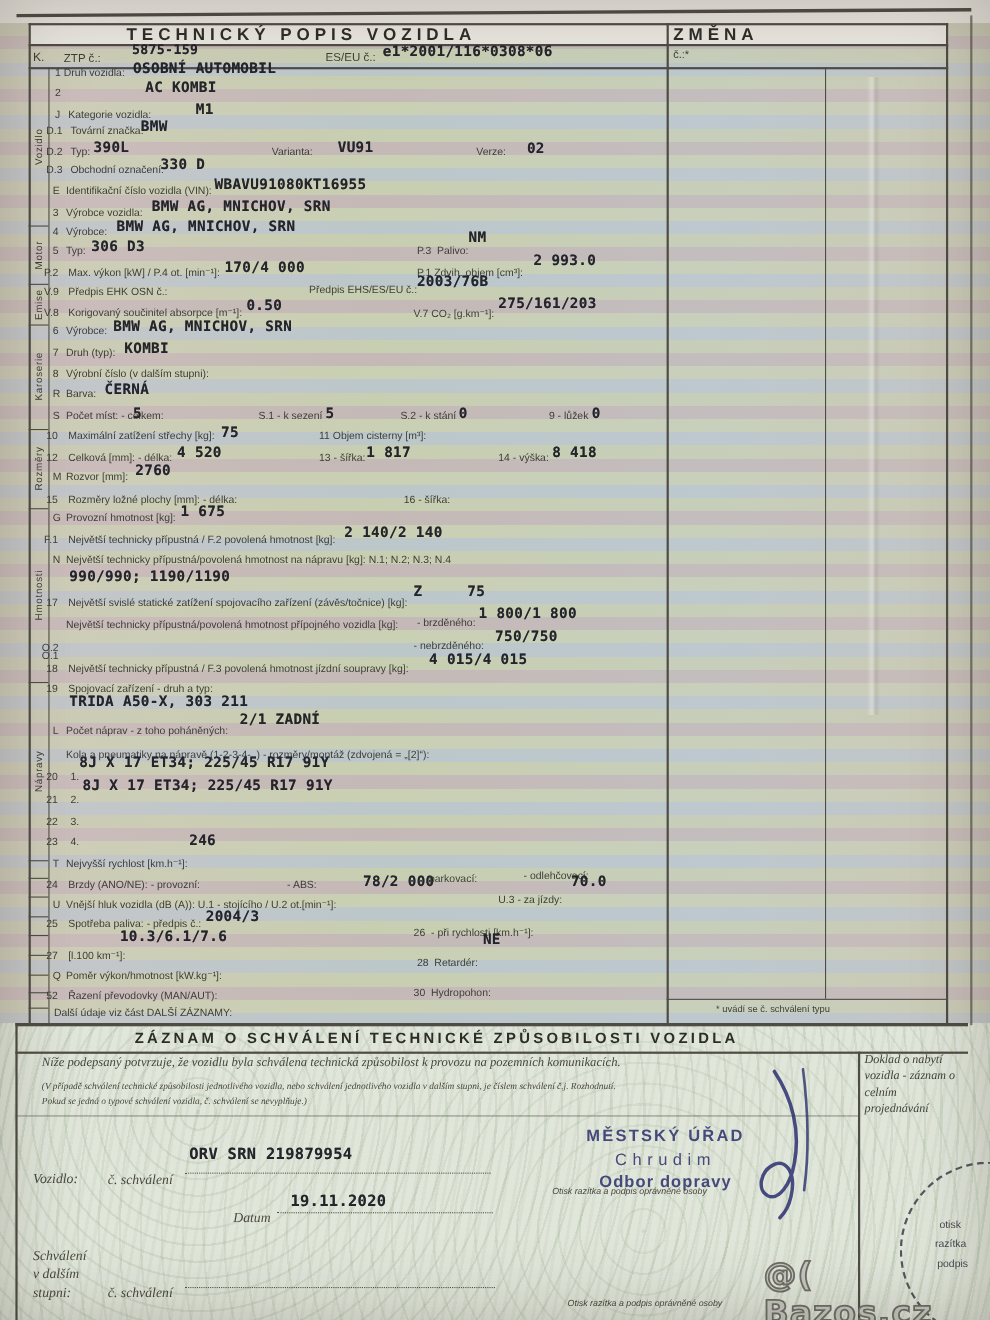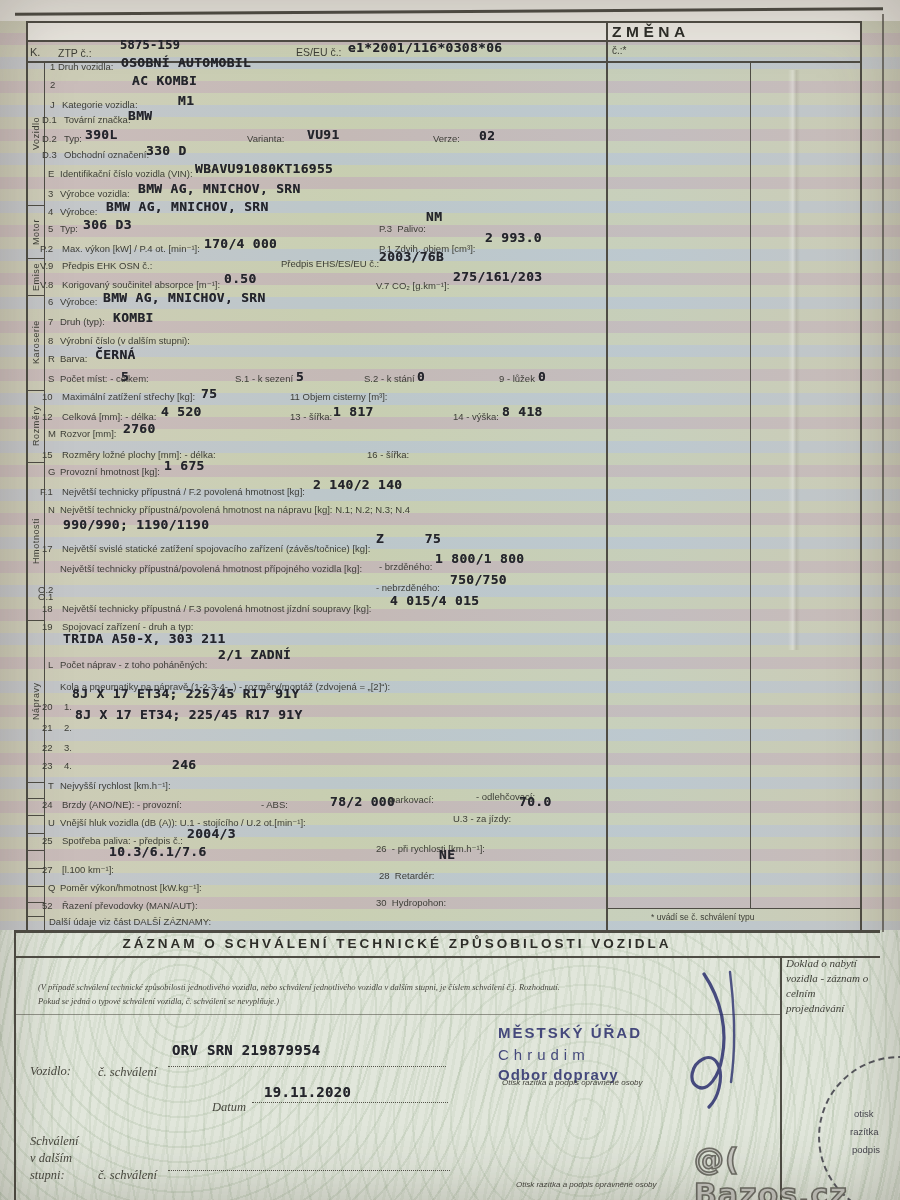--- a/index.html
+++ b/index.html
@@ -24,21 +24,21 @@
   .sm{font-size:8.5px;}
   .v{position:absolute;font-family:"DejaVu Sans Mono","Liberation Mono",monospace;font-weight:bold;
      font-size:13px;color:#24252b;white-space:pre;letter-spacing:.3px;text-shadow:0 0 .5px rgba(30,30,45,.55);}
   .hdr{position:absolute;font-weight:bold;font-size:15.5px;letter-spacing:4.5px;color:#2d2d28;}
   .sec{position:absolute;left:27px;width:17px;display:flex;align-items:center;justify-content:center;
      writing-mode:vertical-rl;transform:rotate(180deg);font-size:9px;color:#3d3e37;letter-spacing:.6px;}
   .bl{position:absolute;font-family:"Liberation Serif","DejaVu Serif",serif;font-style:italic;
      font-size:12.5px;color:#48483f;}
   .dot{position:absolute;border-bottom:1.6px dotted #55544b;}
   .cap{position:absolute;font-size:8px;font-style:italic;color:#45453e;white-space:pre;}
-  .stamp{position:absolute;color:#383c74;font-weight:bold;text-align:left;opacity:.92;}
+  .stamp{position:absolute;color:#383c74;font-weight:bold;text-align:center;opacity:.92;}
   #wm{position:absolute;left:694px;top:1142px;font-family:"DejaVu Sans",sans-serif;font-weight:bold;
      font-size:30px;letter-spacing:1px;color:#c6c6c0;-webkit-text-stroke:1.6px #6d6d65;
      text-shadow:0 0 1px #6d6d65;z-index:20;}
   #circ{position:absolute;left:818px;top:1056px;width:158px;height:158px;border:2.2px dashed #55555c;
      border-radius:50%;}
   .circt{position:absolute;font-size:9.5px;color:#474750;}
   #heading{position:absolute;left:14px;top:936px;width:766px;text-align:center;font-weight:bold;
      font-size:13.5px;letter-spacing:3px;color:#2d2d28;}
   .para{position:absolute;font-family:"Liberation Serif","DejaVu Serif",serif;font-style:italic;color:#46463e;}
   #side{position:absolute;left:786px;top:956px;width:84px;font-family:"Liberation Serif","DejaVu Serif",serif;
@@ -79,20 +79,21 @@
   <div class="ln" style="left:26px;top:782px;width:18px;height:1px"></div>
   <div class="ln" style="left:26px;top:798px;width:18px;height:1px"></div>
   <div class="ln" style="left:26px;top:815px;width:18px;height:1px"></div>
   <div class="ln" style="left:26px;top:833px;width:18px;height:1px"></div>
   <div class="ln" style="left:26px;top:850px;width:18px;height:1px"></div>
   <div class="ln" style="left:26px;top:868px;width:18px;height:1px"></div>
   <div class="ln" style="left:26px;top:886px;width:18px;height:1px"></div>
   <div class="ln" style="left:26px;top:902px;width:18px;height:1px"></div>
   <div class="ln" style="left:26px;top:916px;width:18px;height:1px"></div>
 
+  <div class="hdr" style="left:115px;top:23px">TECHNICKÝ POPIS VOZIDLA</div>
   <div class="hdr" style="left:612px;top:23px">ZMĚNA</div>
   <span class="c" style="left:30px;top:46px;font-size:11px">K.</span>
   <span class="l" style="left:58px;top:47px;font-size:10.5px">ZTP č.:</span>
   <span class="v" style="left:120px;top:38px;font-size:12px">5875-159</span>
   <span class="l" style="left:296px;top:46px;font-size:10.5px">ES/EU č.:</span>
   <span class="v" style="left:348px;top:40px">e1*2001/116*0308*06</span>
   <span class="l" style="left:612px;top:45px;font-size:10px">č.:*</span>
 
   <div class="sec" style="top:62px;height:143px">Vozidlo</div>
   <div class="sec" style="top:205px;height:53px">Motor</div>
@@ -252,20 +253,21 @@
   <span class="c" style="left:48px;top:882px">Q</span>
   <span class="l" style="left:60px;top:882px">Poměr výkon/hmotnost [kW.kg⁻¹]:</span>
   <span class="c" style="left:42px;top:900px">52</span>
   <span class="l" style="left:62px;top:900px">Řazení převodovky (MAN/AUT):</span>
   <span class="l" style="left:376px;top:897px">30  Hydropohon:</span>
   <span class="l sm" style="left:651px;top:912px">* uvádí se č. schválení typu</span>
   <span class="l" style="left:49px;top:916px">Další údaje viz část DALŠÍ ZÁZNAMY:</span>
 
   <div id="side">Doklad o nabytí vozidla - záznam o celním projednávání</div>
   <div id="heading">ZÁZNAM O SCHVÁLENÍ TECHNICKÉ ZPŮSOBILOSTI VOZIDLA</div>
+  <div class="para" style="left:38px;top:960px;width:710px;font-size:11.5px">Níže podepsaný potvrzuje, že vozidlu byla schválena technická způsobilost k provozu na pozemních komunikacích.</div>
   <div class="para" style="left:38px;top:996px;width:730px;font-size:8.5px">Pokud se jedná o typové schválení vozidla, č. schválení se nevyplňuje.)</div>
   <div class="para" style="left:38px;top:982px;width:730px;font-size:8.5px">(V případě schválení technické způsobilosti jednotlivého vozidla, nebo schválení jednotlivého vozidla v dalším stupni, je číslem schválení č.j. Rozhodnutí.</div>
 
   <span class="v" style="left:172px;top:1042px;font-size:14px">ORV SRN 219879954</span>
   <span class="bl" style="left:30px;top:1064px">Vozidlo:</span>
   <span class="bl" style="left:98px;top:1065px">č. schválení</span>
   <div class="dot" style="left:168px;top:1066px;width:278px"></div>
   <span class="v" style="left:264px;top:1084px;font-size:14px">19.11.2020</span>
   <span class="bl" style="left:212px;top:1100px">Datum</span>
   <div class="dot" style="left:252px;top:1102px;width:196px"></div>

